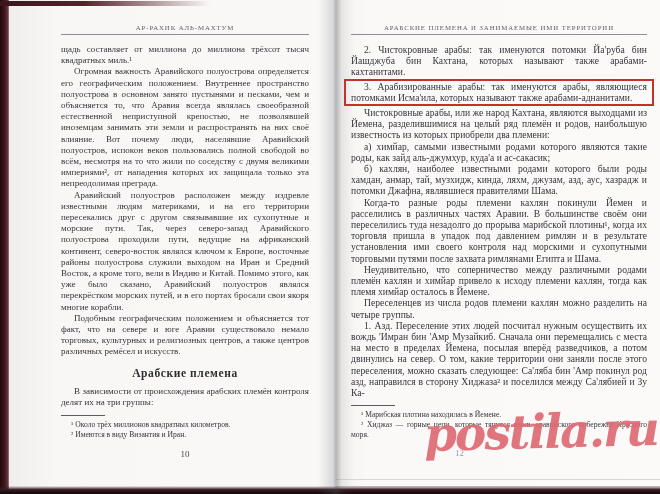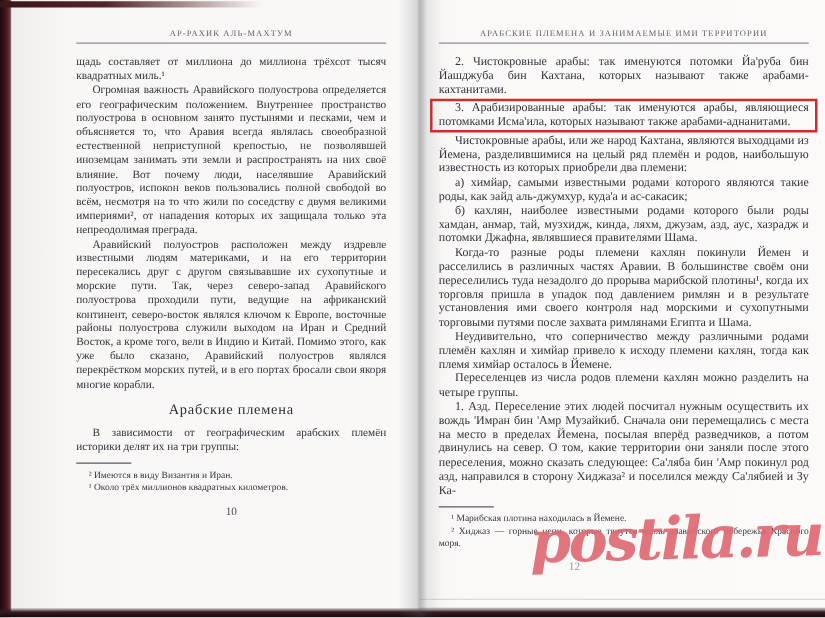--- a/index.html
+++ b/index.html
@@ -43,21 +43,21 @@
     white-space:nowrap;overflow:hidden;
   }
   .head-rule{border-bottom:1px solid #8d8d95;margin-top:3px;margin-bottom:9px;}
   .body-text p{
     margin:0;text-align:justify;text-indent:13px;
   }
   .page-left .body-text p{font-size:9px;line-height:11.2px;}
   .page-right .body-text p{font-size:9.6px;line-height:11.2px;}
   p.no-indent{text-indent:0;}
   .section-heading{
-    text-align:center;font-weight:normal;font-size:11.5px;letter-spacing:0.6px;
+    text-align:center;font-weight:bold;font-size:11.5px;letter-spacing:0.6px;
     margin:9px 0 7px 0;color:#2e2e36;
   }
   .highlight-box{
     border:2px solid #c5302c;
     margin:1px -7px 1px -7px;
     padding:0 5px 1px 5px;
   }
   .footnote-divider{width:44px;border-top:1px solid #5a5a60;margin:7px 0 4px 0;}
   .footnotes p{
     margin:0;font-size:7.6px;line-height:9.8px;text-align:justify;text-indent:10px;
@@ -82,30 +82,31 @@
 
   <div class="page page-left">
     <div class="text-col text-col-left">
       <div class="running-head">АР-РАХИК АЛЬ-МАХТУМ</div>
       <div class="head-rule"></div>
 
       <div class="body-text">
         <p class="no-indent">щадь составляет от миллиона до миллиона трёхсот тысяч квадратных миль.¹</p>
         <p>Огромная важность Аравийского полуострова определяется его географическим положением. Внутреннее пространство полуострова в основном занято пустынями и песками, чем и объясняется то, что Аравия всегда являлась своеобразной естественной неприступной крепостью, не позволявшей иноземцам занимать эти земли и распространять на них своё влияние. Вот почему люди, населявшие Аравийский полуостров, испокон веков пользовались полной свободой во всём, несмотря на то что жили по соседству с двумя великими империями², от нападения которых их защищала только эта непреодолимая преграда.</p>
         <p>Аравийский полуостров расположен между издревле известными людям материками, и на его территории пересекались друг с другом связывавшие их сухопутные и морские пути. Так, через северо-запад Аравийского полуострова проходили пути, ведущие на африканский континент, северо-восток являлся ключом к Европе, восточные районы полуострова служили выходом на Иран и Средний Восток, а кроме того, вели в Индию и Китай. Помимо этого, как уже было сказано, Аравийский полуостров являлся перекрёстком морских путей, и в его портах бросали свои якоря многие корабли.</p>
+        <p>Подобным географическим положением и объясняется тот факт, что на севере и юге Аравии существовало немало торговых, культурных и религиозных центров, а также центров различных ремёсел и искусств.</p>
 
         <div class="section-heading">Арабские племена</div>
 
-        <p>В зависимости от географическим арабских племён историки делят их на три группы:</p>
+        <p>В зависимости от происхождения арабских племён контроля делят их на три группы:</p>
       </div>
 
       <div class="footnote-divider"></div>
       <div class="footnotes">
+        <p>¹ Около трёх миллионов квадратных километров.</p>
         <p>² Имеются в виду Византия и Иран.</p>
-        <p>¹ Около трёх миллионов квадратных километров.</p>
       </div>
 
       <div class="page-number">10</div>
     </div>
   </div>
 
   <div class="page page-right">
     <div class="text-col text-col-right">
       <div class="running-head">АРАБСКИЕ ПЛЕМЕНА И ЗАНИМАЕМЫЕ ИМИ ТЕРРИТОРИИ</div>
       <div class="head-rule"></div>

